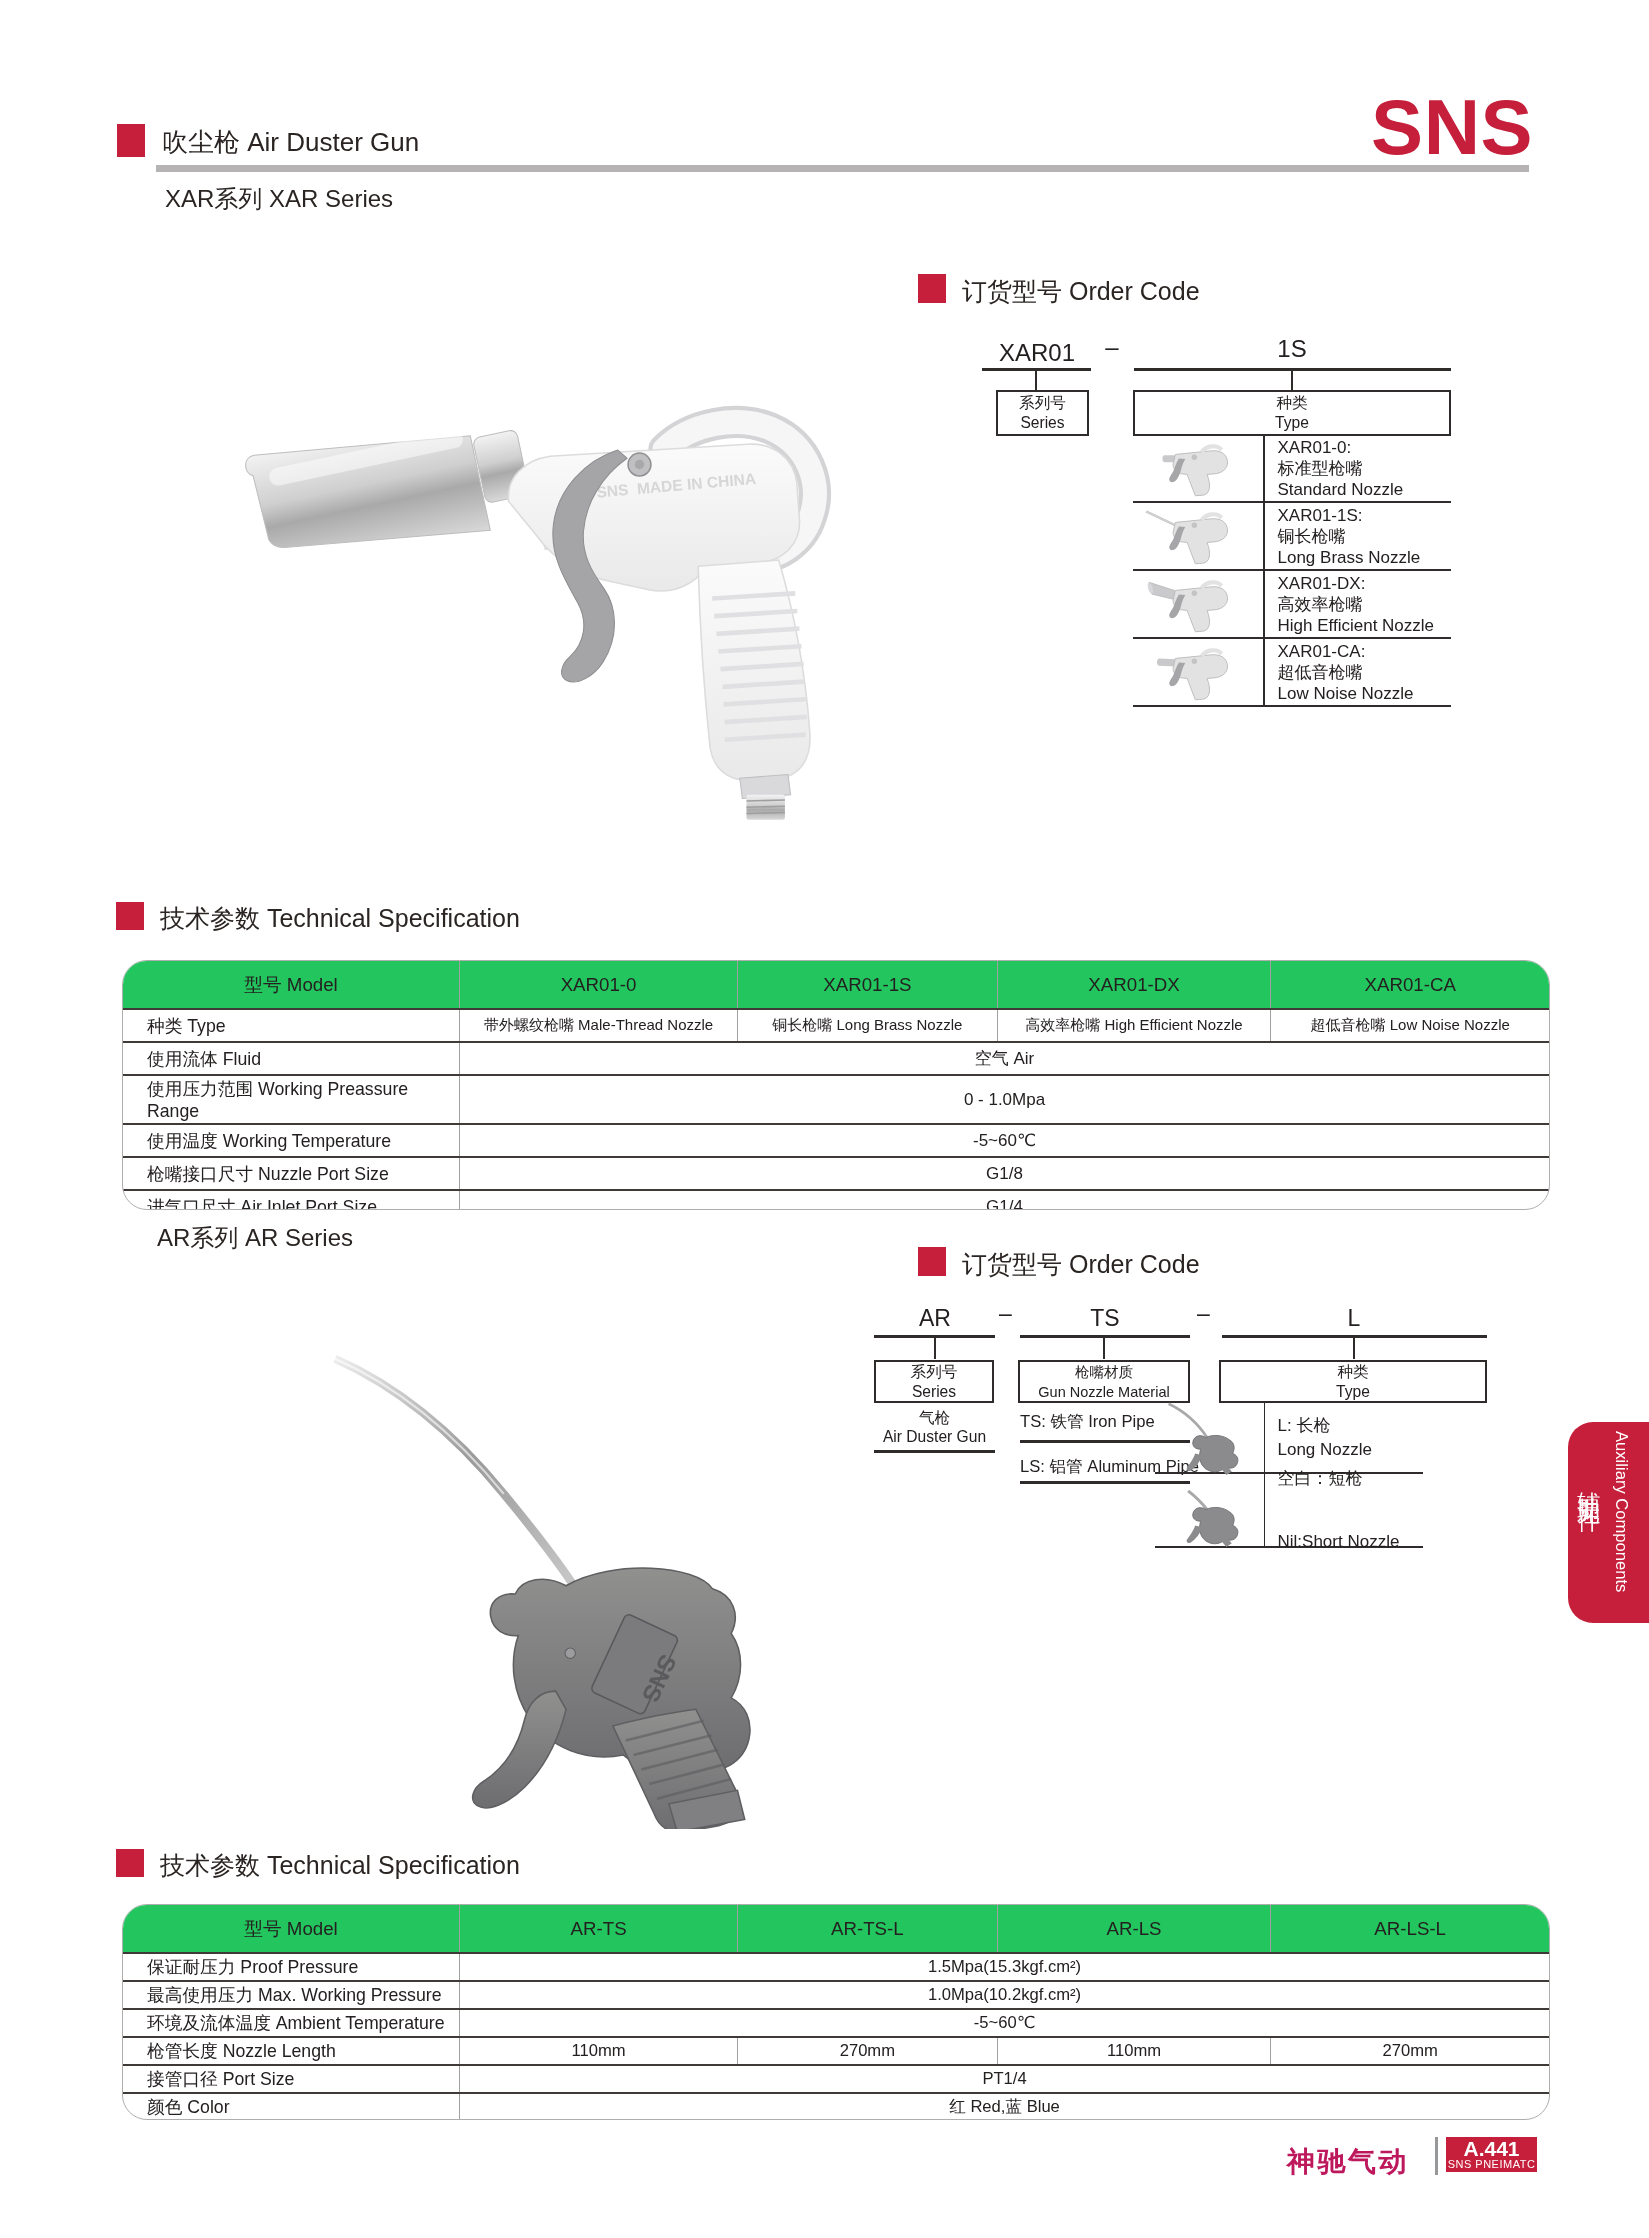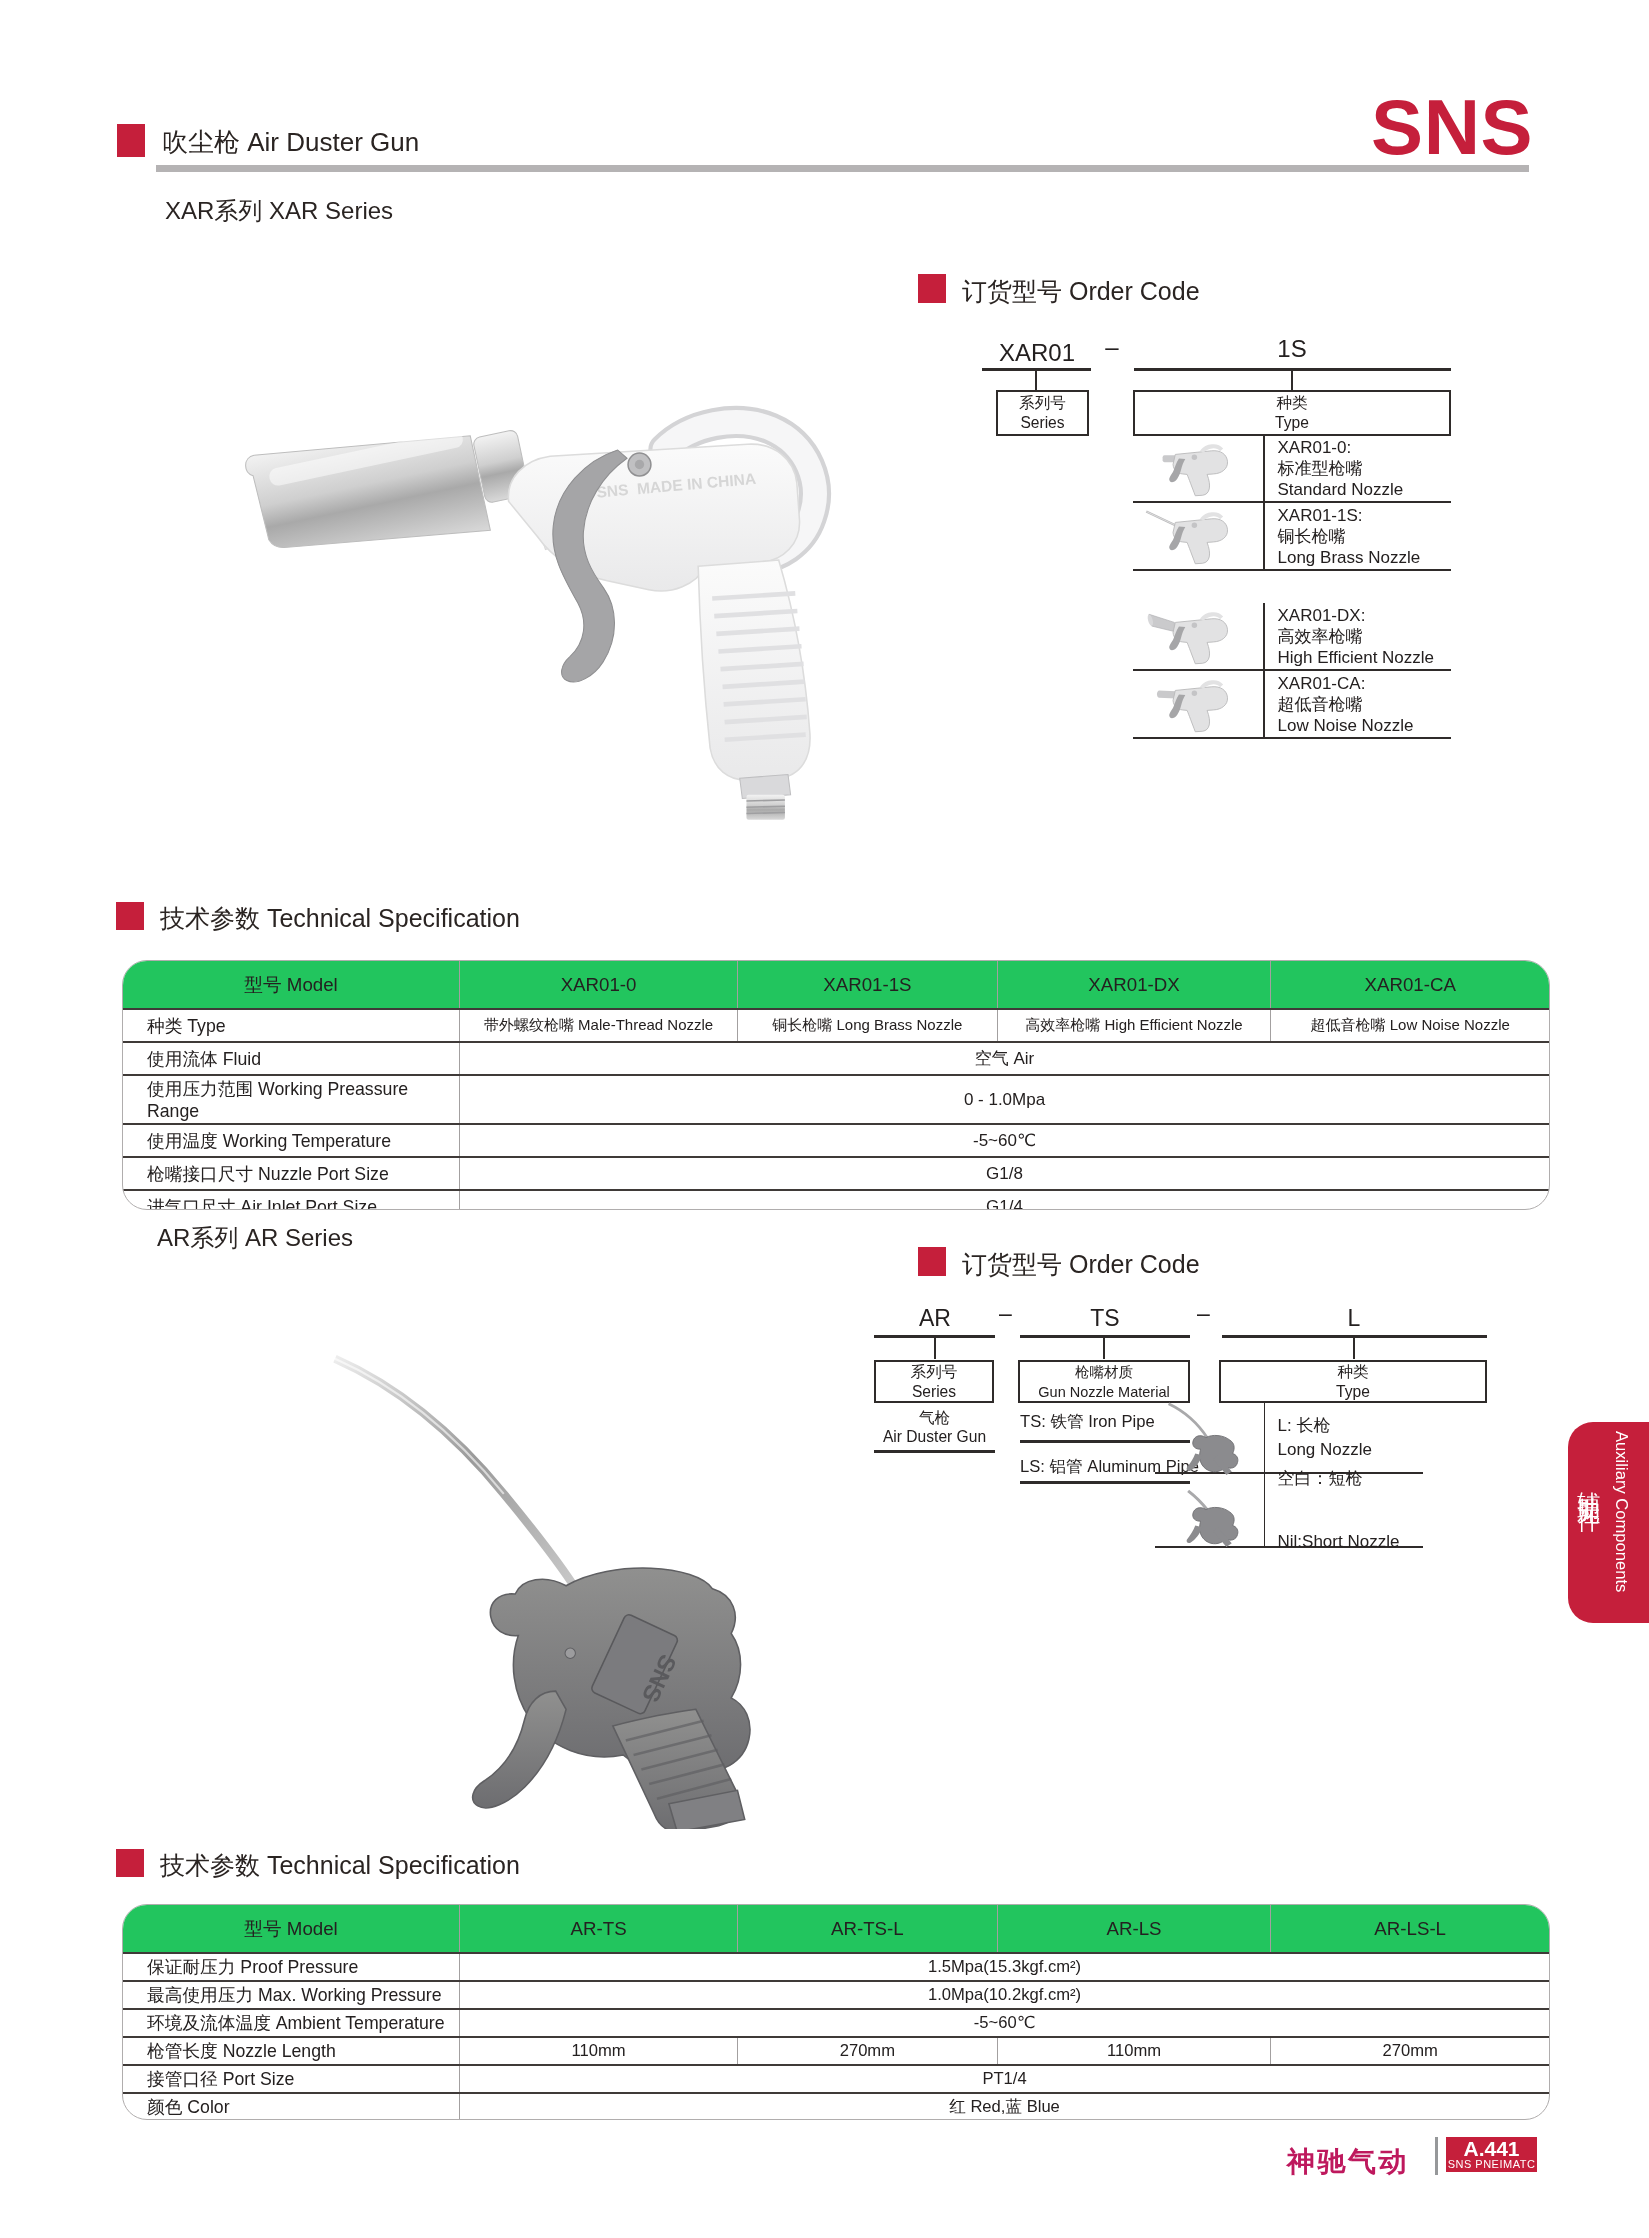--- a/index.html
+++ b/index.html
@@ -60,21 +60,21 @@
   .cnote{position:absolute;font-size:15.6px;line-height:19px;color:#242020;text-align:center;}
 </style>
 </head>
 <body>
 
 <div class="page">
 
   <div class="sq" style="left:117px;top:124px;width:28px;height:33px;"></div>
   <div class="heading" style="left:162px;top:125px;font-size:26px;">吹尘枪 Air Duster Gun</div>
   <div class="grayline" style="left:156px;top:165px;width:1373px;height:6.8px;"></div>
-  <div class="subheading" style="left:165px;top:183px;margin-top:12px;">XAR系列 XAR Series</div>
+  <div class="subheading" style="left:165px;top:183px;">XAR系列 XAR Series</div>
   <div class="logo">SNS</div>
 
   <div class="abs" style="left:197px;top:322px;width:644px;height:499px;">
     <svg viewBox="0 0 1240 960" width="644" height="499">
       <defs>
         <linearGradient id="met" x1="0" y1="0" x2="0" y2="1">
           <stop offset="0" stop-color="#f2f2f2"></stop>
             <stop offset="0.42" stop-color="#cfcfcf"></stop>
           <stop offset="0.6" stop-color="#a9a9a9"></stop>
             <stop offset="1" stop-color="#d9d9d9"></stop>
@@ -166,21 +166,21 @@
             <path d="M92,44 C82,60 84,74 74,88 C68,96 59,98 57,91 C55,85 62,79 66,70 C70,60 72,52 78,43 Z" fill="#a6a6a8"></path>
             <circle cx="112" cy="40" r="6" fill="#c4c4c6"></circle>
           </svg>
         </div>
         <div class="opttxt">
           <div>XAR01-1S:</div>
           <div>铜长枪嘴</div>
           <div>Long Brass Nozzle</div>
         </div>
       </div>
-      <div class="optrow" style="height: 66px; margin-top: 32px;">
+      <div class="optrow" style="height: 66px;">
         <div class="optimg" style="width: 130px;">
           <svg viewBox="0 0 240 130" width="110" height="59">
             <path d="M12,16 L68,34 L68,54 L18,42 Z" fill="#cacacc" stroke="#b0b0b2" stroke-width="1.5"></path>
             <ellipse cx="15" cy="29" rx="5" ry="13" fill="#d8d8da" transform="rotate(-15 15 29)"></ellipse>
             <path d="M70,34 L150,26 C170,24 184,34 185,50 C186,66 172,76 154,77 L140,78 C150,104 146,122 130,124 L114,125 C106,104 100,88 96,78 L86,77 C74,76 66,68 65,56 Z" fill="#e2e2e3" stroke="#b9b9bb" stroke-width="2"></path>
             <path d="M128,28 C140,14 162,12 172,24" fill="none" stroke="#e2e2e3" stroke-width="9"></path>
             <path d="M92,44 C82,60 84,74 74,88 C68,96 59,98 57,91 C55,85 62,79 66,70 C70,60 72,52 78,43 Z" fill="#a6a6a8"></path>
             <circle cx="112" cy="40" r="6" fill="#c4c4c6"></circle>
           </svg>
         </div>

